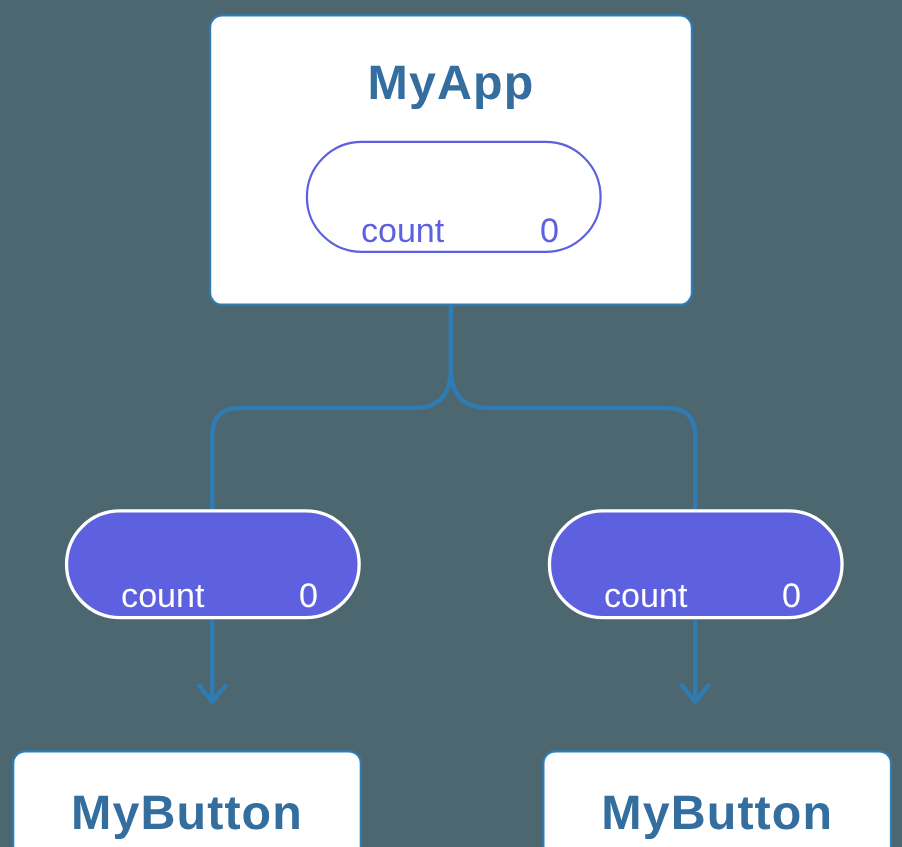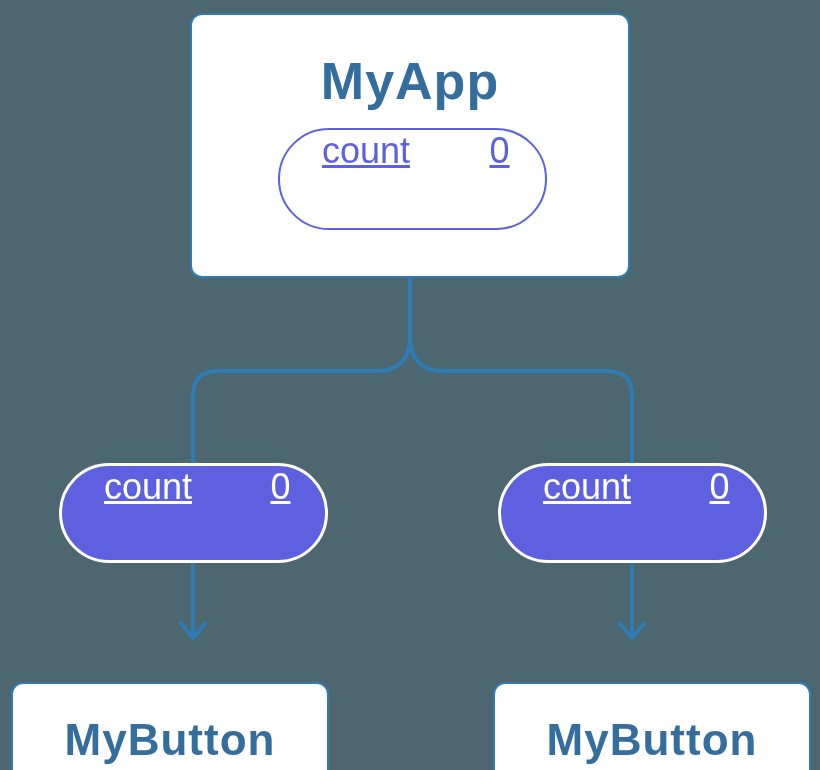--- a/index.html
+++ b/index.html
@@ -25,28 +25,27 @@
     position:absolute;
     background:var(--card_bg,#fff);
     border:2px solid var(--line,#2e7cb3);
     border-radius:12px;
     box-sizing:border-box;
   }
   .root-card{left:190px;top:13px;width:440px;height:265px;}
   .root-title{
     position:absolute;left:0;top:36px;width:100%;
     text-align:center;
-    font-size:52px;font-weight:600;letter-spacing:1px;
+    font-size:44px;font-weight:600;letter-spacing:1px;
     color:var(--heading,#336e9f);
   }
   .pill{
-    position:absolute;display:flex;align-items:flex-start;
+    position:absolute;display:flex;align-items:flex-end;
     box-sizing:border-box;border-radius:60px;overflow:hidden;
-    font-size:36px;
-    text-decoration:underline;
+    font-size:31px;
   }
   .pill .cell{display:flex;align-items:center;justify-content:center;}
   .pill .cell-name{width:172px;}
   .pill .cell-value{flex:1;}
   .pill .divider{width:2px;}
 
   .outline-pill{
     left:86px;top:113px;width:269px;height:102px;
     border:2px solid var(--purple,#5d60df);
     color:var(--purple,#5d60df);

